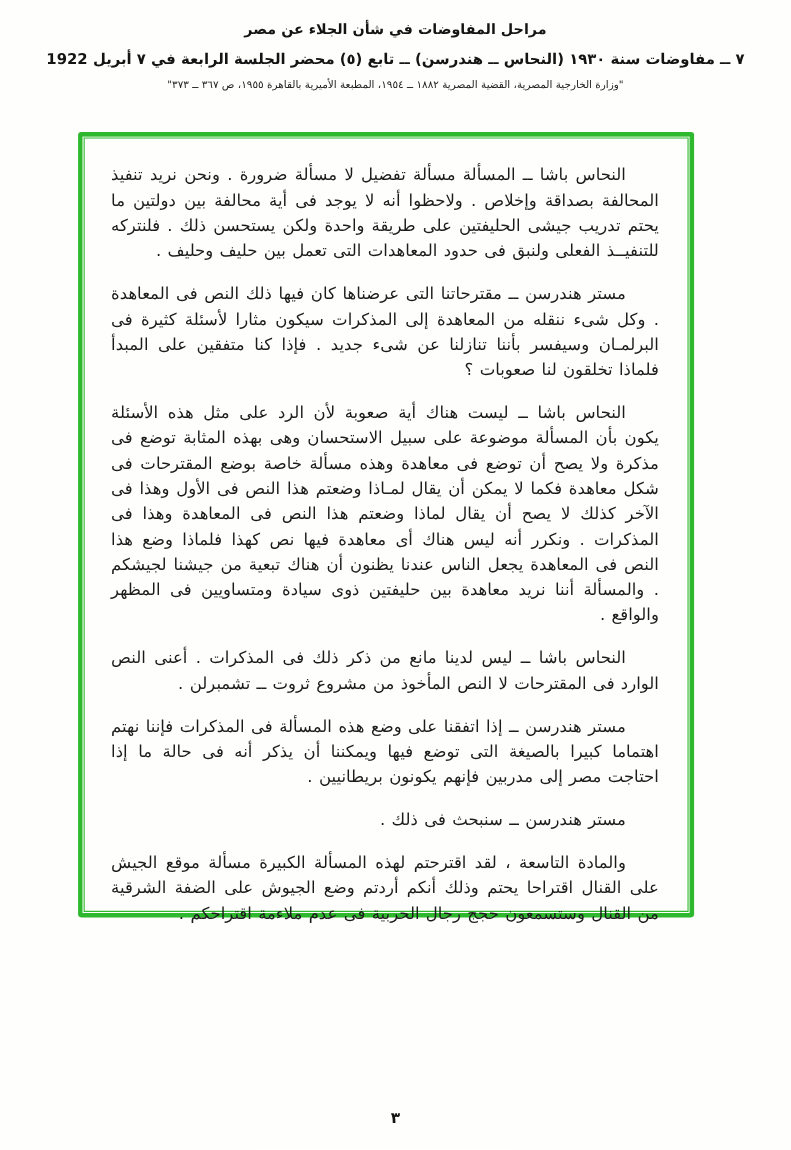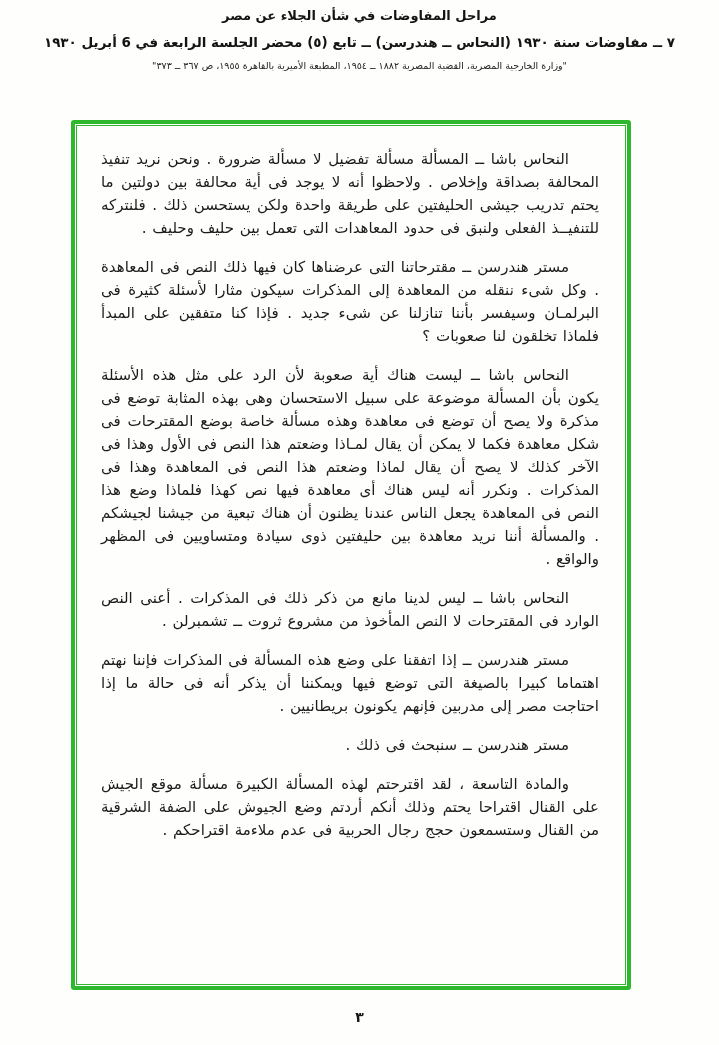--- a/index.html
+++ b/index.html
@@ -11,21 +11,21 @@
     position: relative;
     width: 719px;
     height: 1045px;
     background: #fefefc;
     font-family: "DejaVu Sans", sans-serif;
     direction: rtl;
     overflow: hidden;
   }
   .page-header {
     text-align: center;
-    padding-top: 8px;
+    padding-top: 20px;
     color: #141414;
   }
   .doc-title {
     font-size: 13px;
     font-weight: bold;
     letter-spacing: 0.3px;
   }
   .doc-subtitle {
     font-size: 13.5px;
     font-weight: bold;
@@ -34,21 +34,21 @@
   .doc-source {
     font-size: 9.5px;
     margin-top: 10px;
     color: #222222;
   }
   .text-frame {
     position: absolute;
     top: 120px;
     right: 88px;
     left: 71px;
-    height: 870px;
+    height: 714px;
     box-sizing: border-box;
     border: 4px solid var(--frame-color, #2db82d);
     border-radius: 3px;
     box-shadow: inset 0 0 0 1px #ffffff, inset 0 0 0 2px var(--frame-color, #2db82d);
     padding: 24px 28px 20px 26px;
     background: #fefefc;
   }
   .doc-body p {
     margin: 0 0 16px 0;
     font-size: 15px;
@@ -72,21 +72,21 @@
     color: #141414;
   }
 </style>
 </head>
 <body>
 
 <div class="page">
 
   <header class="page-header">
     <div class="doc-title">مراحل المفاوضات في شأن الجلاء عن مصر</div>
-    <div class="doc-subtitle">٧ ــ مفاوضات سنة ١٩٣٠ (النحاس ــ هندرسن) ــ تابع (٥) محضر الجلسة الرابعة في 6 أبريل ١٩٣٠</div>
+    <div class="doc-subtitle">٧ ــ مفاوضات سنة ١٩٣٠ (النحاس ــ هندرسن) ــ تابع (٥) محضر الجلسة الرابعة في ٧ أبريل 1922</div>
     <div class="doc-source">"وزارة الخارجية المصرية، القضية المصرية ١٨٨٢ ــ ١٩٥٤، المطبعة الأميرية بالقاهرة ١٩٥٥، ص ٣٦٧ ــ ٣٧٣"</div>
   </header>
 
   <div class="text-frame">
     <div class="doc-body">
 
     <p>النحاس باشا ــ المسألة مسألة تفضيل لا مسألة ضرورة . ونحن نريد تنفيذ المحالفة بصداقة وإخلاص . ولاحظوا أنه لا يوجد فى أية محالفة بين دولتين ما يحتم تدريب جيشى الحليفتين على طريقة واحدة ولكن يستحسن ذلك . فلنتركه للتنفيــذ الفعلى ولنبق فى حدود المعاهدات التى تعمل بين حليف وحليف .</p>
         <p>مستر هندرسن ــ مقترحاتنا التى عرضناها كان فيها ذلك النص فى المعاهدة . وكل شىء ننقله من المعاهدة إلى المذكرات سيكون مثارا لأسئلة كثيرة فى البرلمـان وسيفسر بأننا تنازلنا عن شىء جديد . فإذا كنا متفقين على المبدأ فلماذا تخلقون لنا صعوبات ؟</p>
         <p>النحاس باشا ــ ليست هناك أية صعوبة لأن الرد على مثل هذه الأسئلة يكون بأن المسألة موضوعة على سبيل الاستحسان وهى بهذه المثابة توضع فى مذكرة ولا يصح أن توضع فى معاهدة وهذه مسألة خاصة بوضع المقترحات فى شكل معاهدة فكما لا يمكن أن يقال لمـاذا وضعتم هذا النص فى الأول وهذا فى الآخر كذلك لا يصح أن يقال لماذا وضعتم هذا النص فى المعاهدة وهذا فى المذكرات . ونكرر أنه ليس هناك أى معاهدة فيها نص كهذا فلماذا وضع هذا النص فى المعاهدة يجعل الناس عندنا يظنون أن هناك تبعية من جيشنا لجيشكم . والمسألة أننا نريد معاهدة بين حليفتين ذوى سيادة ومتساويين فى المظهر والواقع .</p>
         <p>النحاس باشا ــ ليس لدينا مانع من ذكر ذلك فى المذكرات . أعنى النص الوارد فى المقترحات لا النص المأخوذ من مشروع ثروت ــ تشمبرلن .</p>

